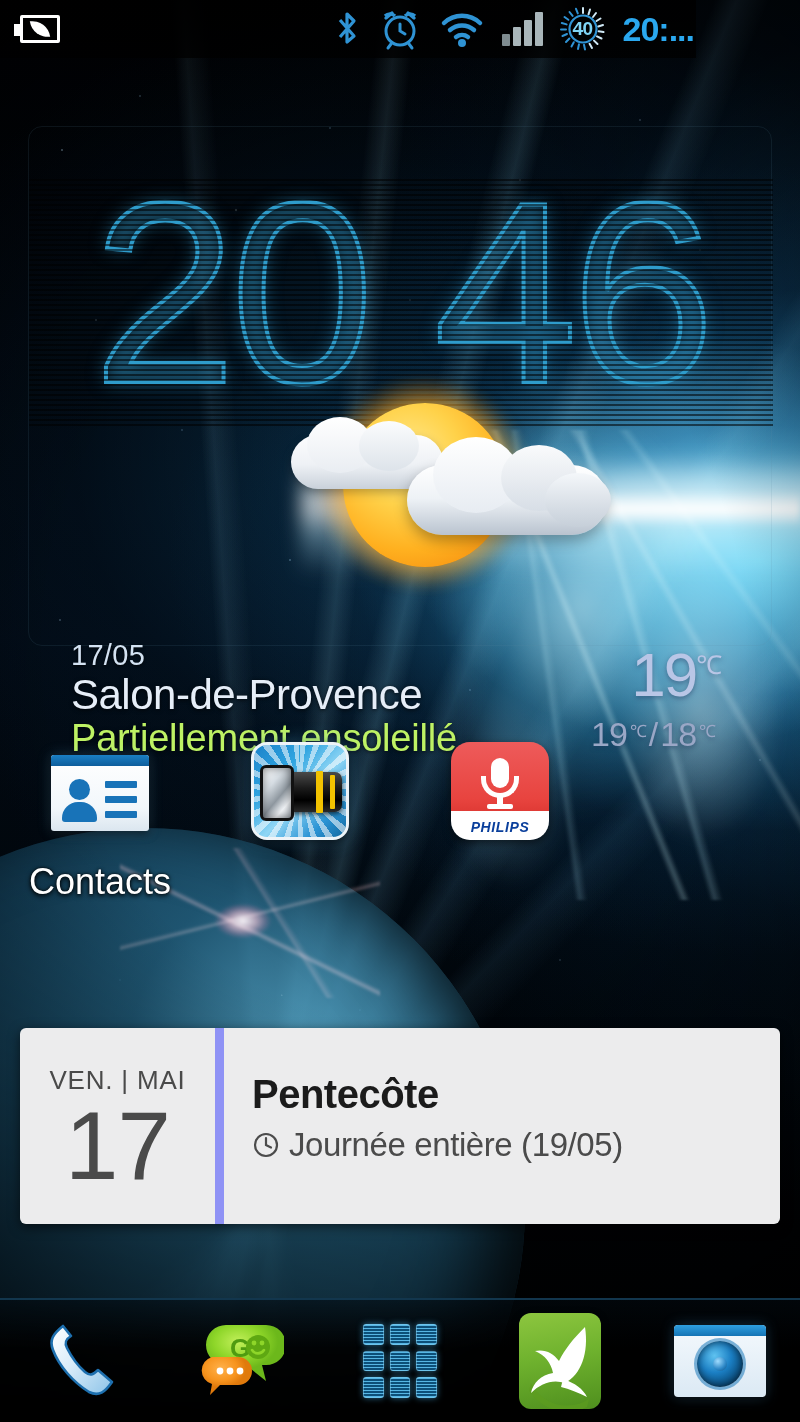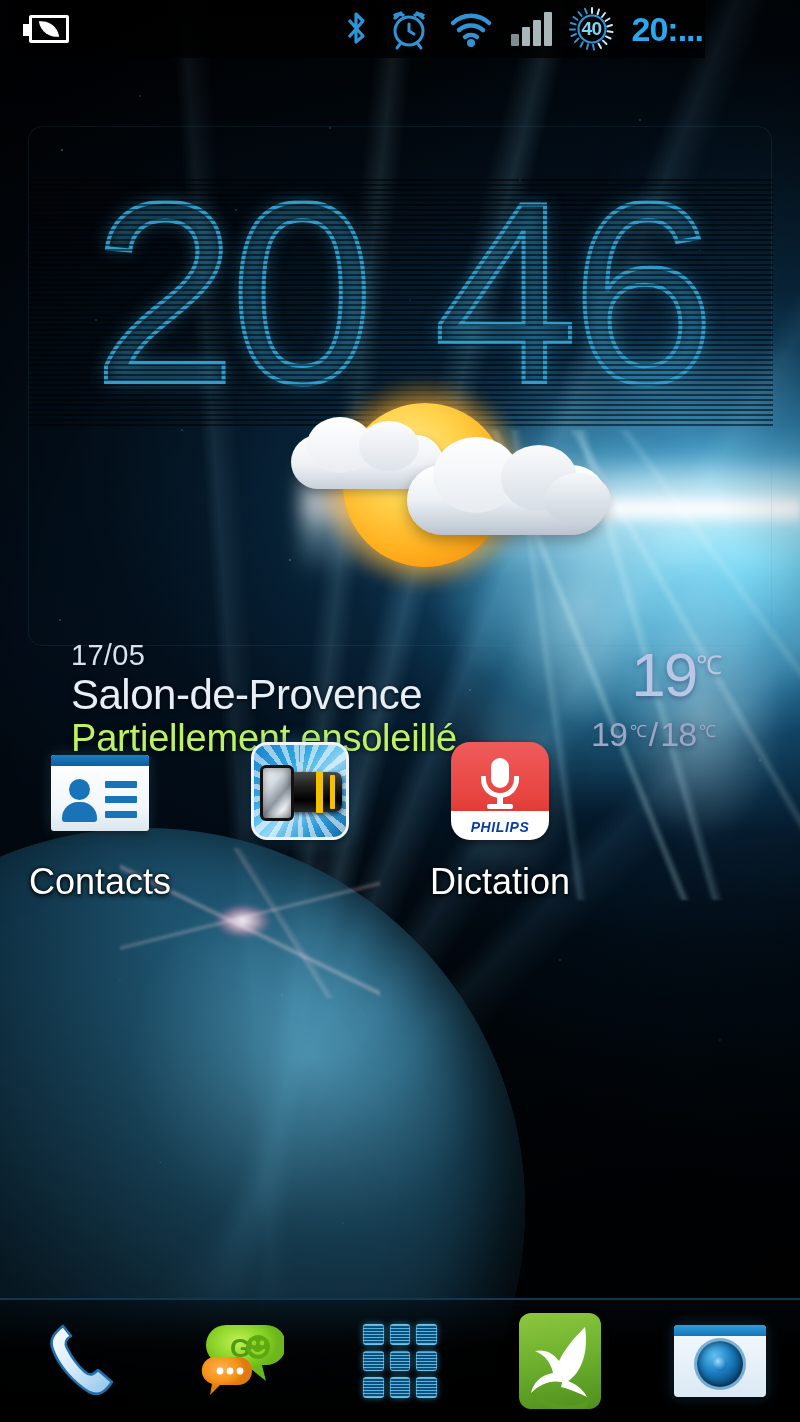--- a/index.html
+++ b/index.html
@@ -126,21 +126,20 @@
   .wp-vig {
     background:radial-gradient(ellipse 820px 900px at 400px 640px, transparent 42%, rgba(0,0,0,.38) 74%, rgba(0,0,0,.78) 100%);
   }
 
   
   #statusbar {
     position:absolute; top:0; left:0; width:696px; height:58px;
     display:flex; 
     background:linear-gradient(180deg, rgba(0,0,0,.92), rgba(0,0,0,.8));
     z-index:40;
-    margin-left:9px;
   }
   .sb-left { display:flex; align-items:center; padding-left:14px; }
   .sb-right { margin-left:auto; display:flex; align-items:center; gap:16px; padding-right:2px; }
   .sb-ico { display:block; }
 
   .bat-eco { width:48px; height:34px; position:relative; }
   .bat-eco .body { position:absolute; left:6px; top:3px; width:40px; height:28px; border:3.5px solid #fff; border-radius:2px; }
   .bat-eco .tip  { position:absolute; left:0px; top:12px; width:7px; height:12px; background:#fff; }
   .bat-eco .leaf {
     position:absolute; left:17px; top:8px; width:18px; height:18px; background:#fff;
@@ -482,26 +481,42 @@
     <div class="app">
       <div class="app-ico">
         <div class="ic-dict">
           <div class="mic"></div>
             <div class="arc"></div>
             <div class="stem"></div>
             <div class="base"></div>
           <div class="brand">PHILIPS</div>
         </div>
       </div>
-      <div class="app-lbl">Dictation</div>
     </div>
 
 
   </div>
 
+  <div id="cal-widget">
+    <div id="cal-left">
+      <div id="cal-dow">VEN. | MAI</div>
+      <div id="cal-day">17</div>
+    </div>
+    <div id="cal-accent"></div>
+    <div id="cal-right">
+      <div id="cal-title">Pentecôte</div>
+      <div id="cal-sub">
+        <svg width="28" height="28" viewBox="0 0 28 28">
+          <circle cx="14" cy="14" r="11" fill="none" stroke="#4b4b4b" stroke-width="2.2"></circle>
+          <path d="M14 7 L14 14 L19 16.5" fill="none" stroke="#4b4b4b" stroke-width="2.2" stroke-linecap="round"></path>
+        </svg>
+        <div class="txt">Journée entière (19/05)</div>
+      </div>
+    </div>
+  </div>
 
   <div id="dock">
 
     <div class="dock-cell">
       <svg class="ic-phone" viewBox="0 0 74 78">
         <defs>
           <linearGradient id="phg" x1="0" y1="0" x2="1" y2="1">
             <stop offset="0%" stop-color="#ffffff"></stop>
               <stop offset="45%" stop-color="#d9ecf9"></stop>
             <stop offset="100%" stop-color="#8cc3e8"></stop>

